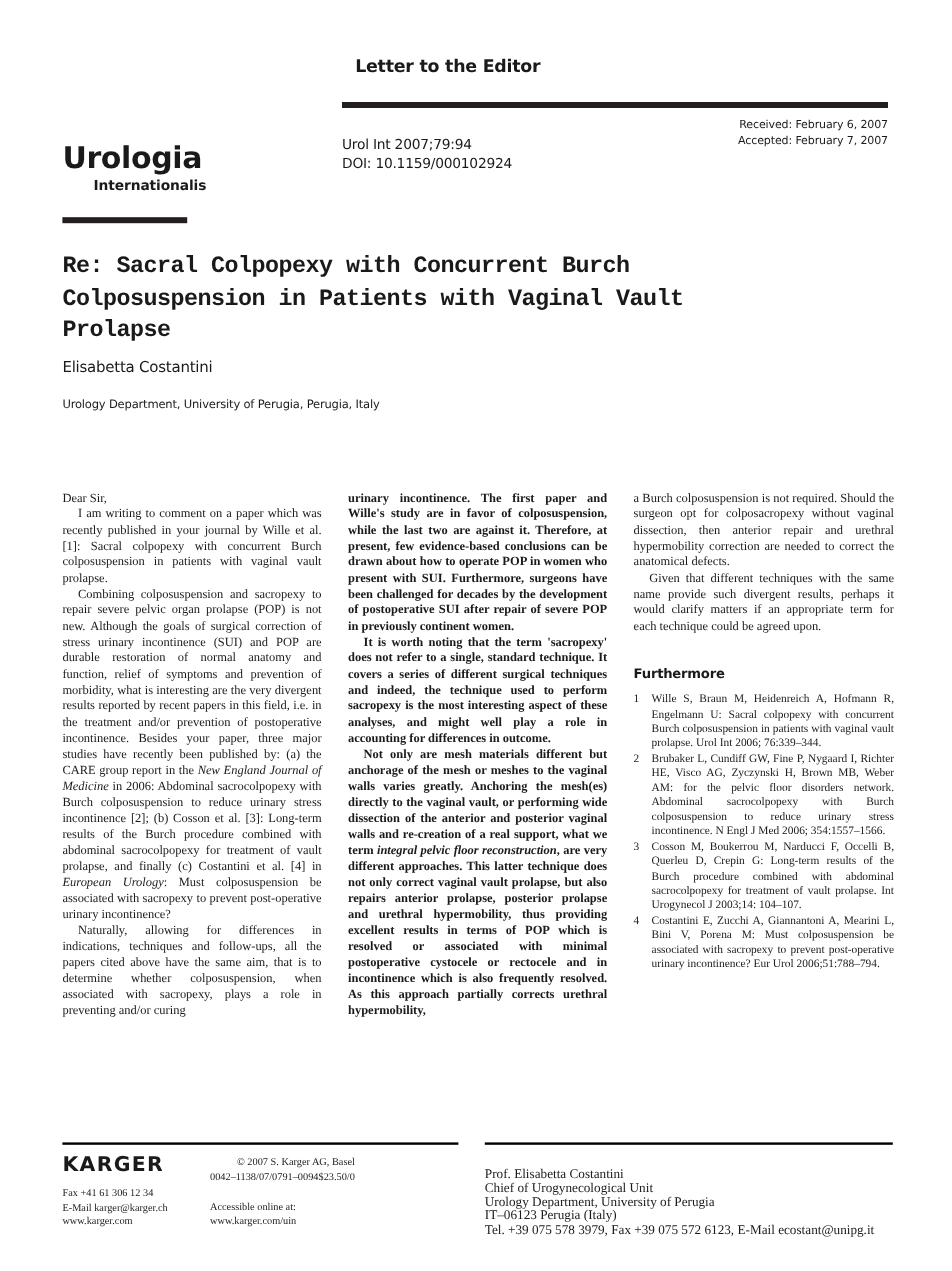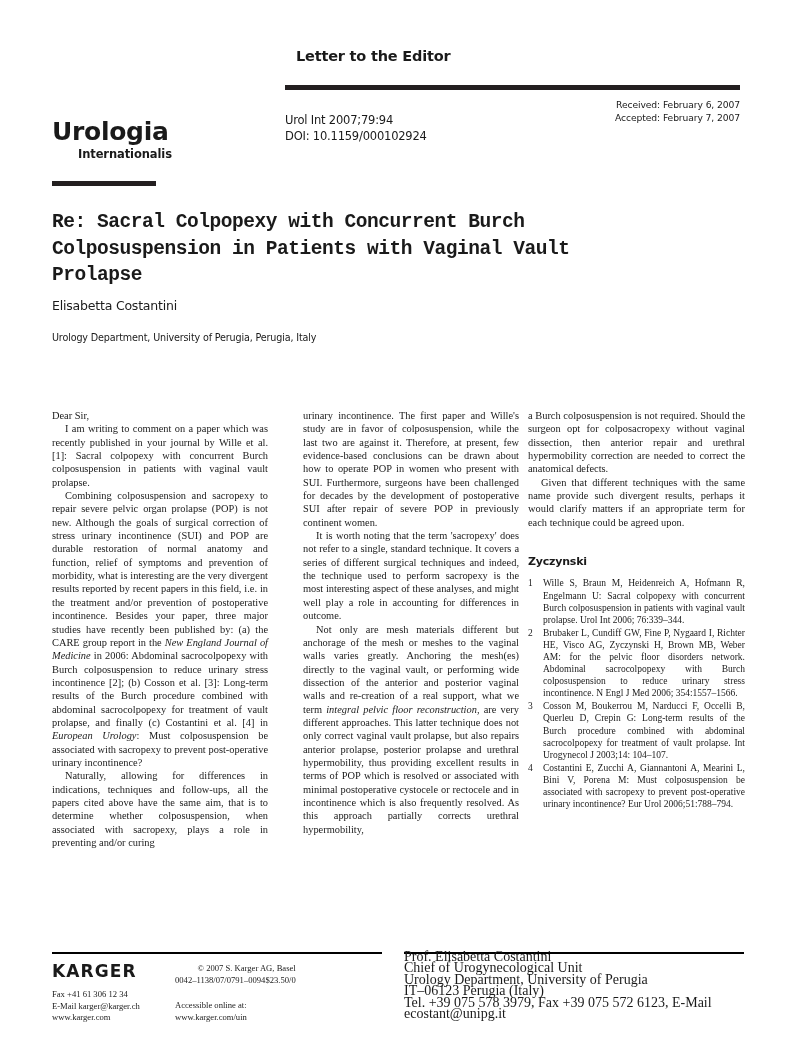--- a/index.html
+++ b/index.html
@@ -147,21 +147,21 @@
     top: 0;
     width: 216px;
     font-size: 10.4px;
     line-height: 13.35px;
     text-align: justify;
     -webkit-hyphens: none;
     hyphens: none;
     color: #1a1a1a;
   }
   .col1 { left: 0px; }
-  .col2 { left: 251px; }
+  .col2 { left: 238px; font-weight: bold; }
   .col3 { left: 476px; width: 217px; }
 
   .col p {
     margin: 0;
     text-align: justify;
   }
   .col p.ind { text-indent: 13px; }
   .col p.noind { text-indent: 0; }
   .col i { font-style: italic; }
 
@@ -250,22 +250,22 @@
     position: absolute;
     left: 175px;
     top: 62px;
     font-size: 8.6px;
     line-height: 11.6px;
     color: #1a1a1a;
   }
   .corresp {
     position: absolute;
     left: 404px;
-    top: 13px;
-    font-size: 14px;
+    top: 36px;
+    font-size: 11px;
     line-height: 11.4px;
     color: #1a1a1a;
   }
 </style>
 </head>
 <body>
 
 <div id="page">
 
   <div class="masthead">
@@ -307,21 +307,21 @@
     <div class="col col2">
       <p class="noind">urinary incontinence. The first paper and Wille's study are in favor of colposuspension, while the last two are against it. Therefore, at present, few evidence-based conclusions can be drawn about how to operate POP in women who present with SUI. Furthermore, surgeons have been challenged for decades by the development of postoperative SUI after repair of severe POP in previously continent women.</p>
       <p class="ind">It is worth noting that the term 'sacropexy' does not refer to a single, standard technique. It covers a series of different surgical techniques and indeed, the technique used to perform sacropexy is the most interesting aspect of these analyses, and might well play a role in accounting for differences in outcome.</p>
       <p class="ind"><span>Not only are mesh materials different but anchorage of the mesh or meshes to the vaginal walls varies greatly. Anchoring the mesh(es) directly to the vaginal vault, or performing wide dissection of the anterior and posterior vaginal walls and re-creation of a real support, what we term </span><i>integral pelvic floor reconstruction</i><span>, are very different approaches. This latter technique does not only correct vaginal vault prolapse, but also repairs anterior prolapse, posterior prolapse and urethral hypermobility, thus providing excellent results in terms of POP which is resolved or associated with minimal postoperative cystocele or rectocele and in incontinence which is also frequently resolved. As this approach partially corrects urethral hypermobility,</span></p>
     </div>
 
     <div class="col col3">
       <p class="noind">a Burch colposuspension is not required. Should the surgeon opt for colposacropexy without vaginal dissection, then anterior repair and urethral hypermobility correction are needed to correct the anatomical defects.</p>
       <p class="ind">Given that different techniques with the same name provide such divergent results, perhaps it would clarify matters if an appropriate term for each technique could be agreed upon.</p>
 
-      <div class="refs-head">Zyczynski</div>
+      <div class="refs-head">Furthermore</div>
       <ol class="refs">
         <li><span class="num">1</span><span>Wille S, Braun M, Heidenreich A, Hofmann R, Engelmann U: Sacral colpopexy with concurrent Burch colposuspension in patients with vaginal vault prolapse. Urol Int 2006; 76:339–344.</span></li>
         <li><span class="num">2</span><span>Brubaker L, Cundiff GW, Fine P, Nygaard I, Richter HE, Visco AG, Zyczynski H, Brown MB, Weber AM: for the pelvic floor disorders network. Abdominal sacrocolpopexy with Burch colposuspension to reduce urinary stress incontinence. N Engl J Med 2006; 354:1557–1566.</span></li>
         <li><span class="num">3</span><span>Cosson M, Boukerrou M, Narducci F, Occelli B, Querleu D, Crepin G: Long-term results of the Burch procedure combined with abdominal sacrocolpopexy for treatment of vault prolapse. Int Urogynecol J 2003;14: 104–107.</span></li>
         <li><span class="num">4</span><span>Costantini E, Zucchi A, Giannantoni A, Mearini L, Bini V, Porena M: Must colposuspension be associated with sacropexy to prevent post-operative urinary incontinence? Eur Urol 2006;51:788–794.</span></li>
       </ol>
     </div>
   </div>
 
   <div class="footer">

